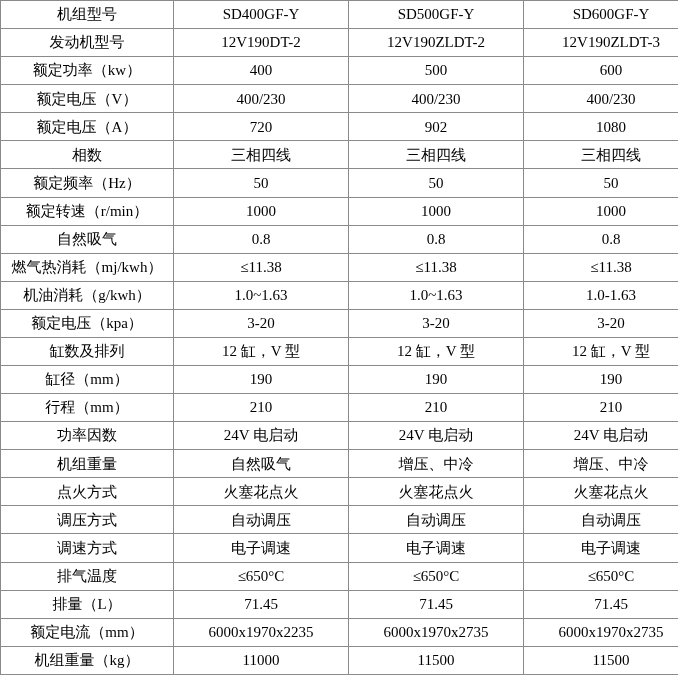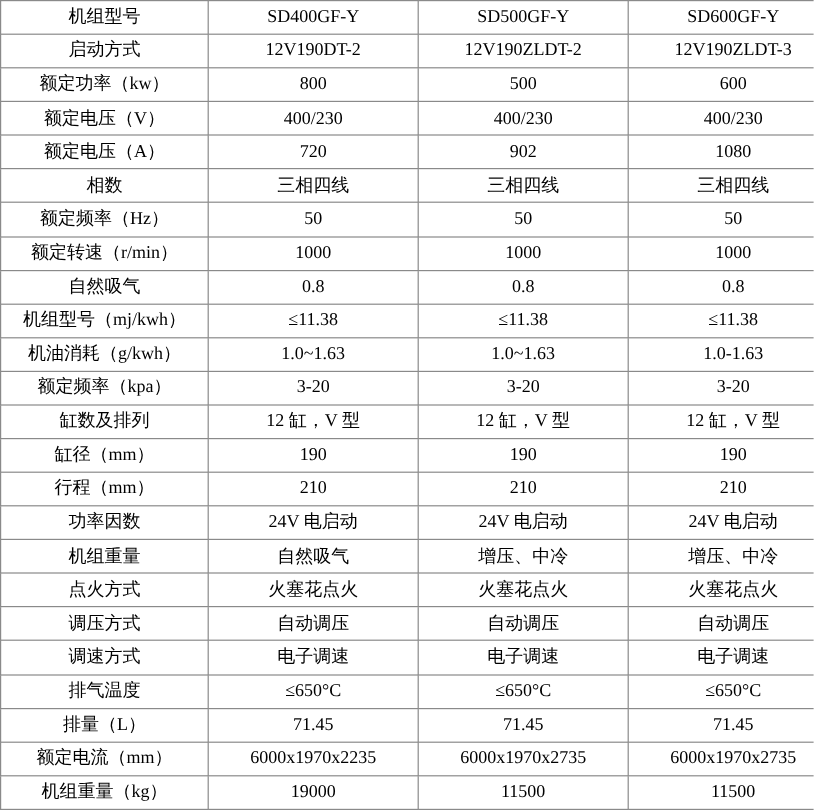--- a/index.html
+++ b/index.html
@@ -45,28 +45,28 @@
 
 <table id="spec-table">
   <tbody>
       <tr>
         <td class="label-cell">机组型号</td>
         <td class="value-cell">SD400GF-Y</td>
         <td class="value-cell">SD500GF-Y</td>
         <td class="value-cell">SD600GF-Y</td>
       </tr>
       <tr>
-        <td class="label-cell">启动方式</td>
+        <td class="label-cell">发动机型号</td>
         <td class="value-cell">12V190DT-2</td>
         <td class="value-cell">12V190ZLDT-2</td>
         <td class="value-cell">12V190ZLDT-3</td>
       </tr>
       <tr>
         <td class="label-cell">额定功率（kw）</td>
-        <td class="value-cell">800</td>
+        <td class="value-cell">400</td>
         <td class="value-cell">500</td>
         <td class="value-cell">600</td>
       </tr>
       <tr>
         <td class="label-cell">额定电压（V）</td>
         <td class="value-cell">400/230</td>
         <td class="value-cell">400/230</td>
         <td class="value-cell">400/230</td>
       </tr>
       <tr>
@@ -93,33 +93,33 @@
         <td class="value-cell">1000</td>
         <td class="value-cell">1000</td>
       </tr>
       <tr>
         <td class="label-cell">自然吸气</td>
         <td class="value-cell">0.8</td>
         <td class="value-cell">0.8</td>
         <td class="value-cell">0.8</td>
       </tr>
       <tr>
-        <td class="label-cell">机组型号（mj/kwh）</td>
+        <td class="label-cell">燃气热消耗（mj/kwh）</td>
         <td class="value-cell">≤11.38</td>
         <td class="value-cell">≤11.38</td>
         <td class="value-cell">≤11.38</td>
       </tr>
       <tr>
         <td class="label-cell">机油消耗（g/kwh）</td>
         <td class="value-cell">1.0~1.63</td>
         <td class="value-cell">1.0~1.63</td>
         <td class="value-cell">1.0-1.63</td>
       </tr>
       <tr>
-        <td class="label-cell">额定频率（kpa）</td>
+        <td class="label-cell">额定电压（kpa）</td>
         <td class="value-cell">3-20</td>
         <td class="value-cell">3-20</td>
         <td class="value-cell">3-20</td>
       </tr>
       <tr>
         <td class="label-cell">缸数及排列</td>
         <td class="value-cell">12 缸，V 型</td>
         <td class="value-cell">12 缸，V 型</td>
         <td class="value-cell">12 缸，V 型</td>
       </tr>
@@ -178,18 +178,18 @@
         <td class="value-cell">71.45</td>
       </tr>
       <tr>
         <td class="label-cell">额定电流（mm）</td>
         <td class="value-cell">6000x1970x2235</td>
         <td class="value-cell">6000x1970x2735</td>
         <td class="value-cell">6000x1970x2735</td>
       </tr>
       <tr>
         <td class="label-cell">机组重量（kg）</td>
-        <td class="value-cell">19000</td>
+        <td class="value-cell">11000</td>
         <td class="value-cell">11500</td>
         <td class="value-cell">11500</td>
       </tr>
     </tbody>
 </table>
 
 </body></html>

